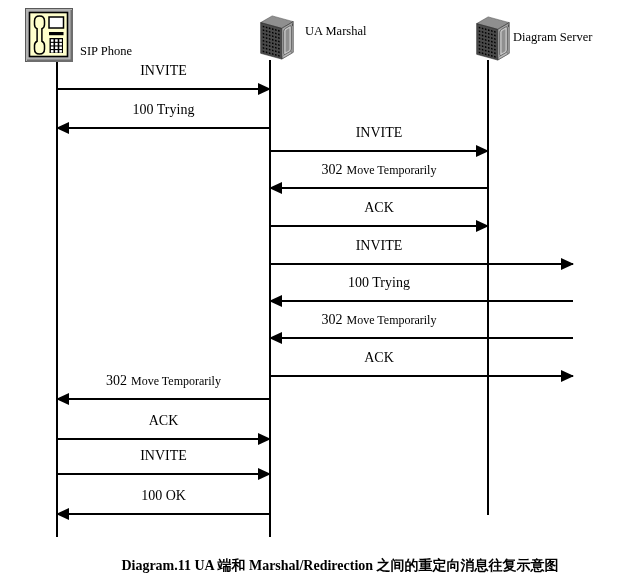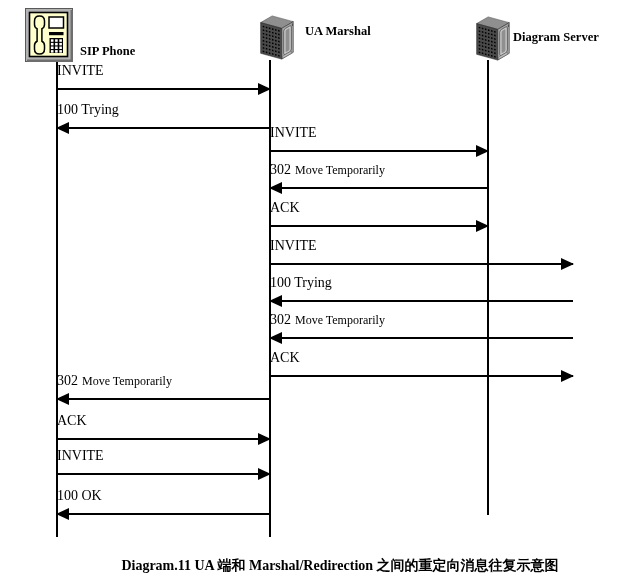--- a/index.html
+++ b/index.html
@@ -1,24 +1,24 @@
 <!DOCTYPE html>
 <html><head>
 <meta charset="utf-8">
 <style>
   html,body{margin:0;padding:0;background:#ffffff;}
   .stage{
     position:relative;width:630px;height:578px;background:#ffffff;overflow:hidden;
     font-family:"Liberation Serif","DejaVu Serif",serif;color:#000;
   }
   .abs{position:absolute;}
-  .entity-label{position:absolute;font-weight:bold;font-size:12.5px;white-space:nowrap;}
+  .entity-label{position:absolute;font-weight:normal;font-size:12.5px;white-space:nowrap;}
   .lifeline{position:absolute;width:2px;background:#000;}
   .message{position:absolute;}
-  .msg-label{display:block;height:19px;text-align:left;font-size:14px;white-space:nowrap;line-height:17px;}
+  .msg-label{display:block;height:19px;text-align:center;font-size:14px;white-space:nowrap;line-height:17px;}
   .msg-label .small{font-size:12px;}
   .msg-label .small:not(:empty){margin-left:4px;}
   .label-partial .msg-label{width:218px;}
   .msg-arrow{position:relative;height:2px;background:#000;margin-top:7px;}
   .dir-right .msg-arrow::after{
     content:"";position:absolute;right:-1px;top:-5px;width:0;height:0;
     border-top:6px solid transparent;border-bottom:6px solid transparent;border-left:13px solid #000;
   }
   .dir-left .msg-arrow::before{
     content:"";position:absolute;left:-1px;top:-5px;width:0;height:0;

